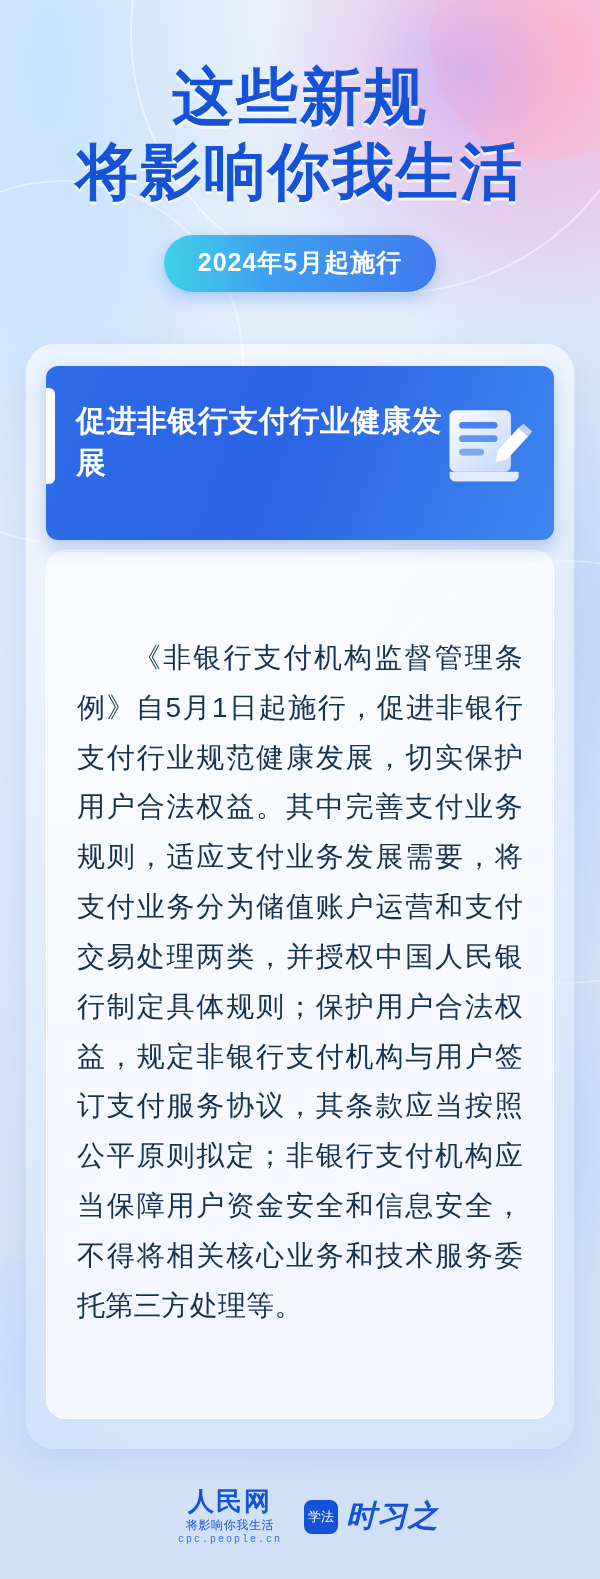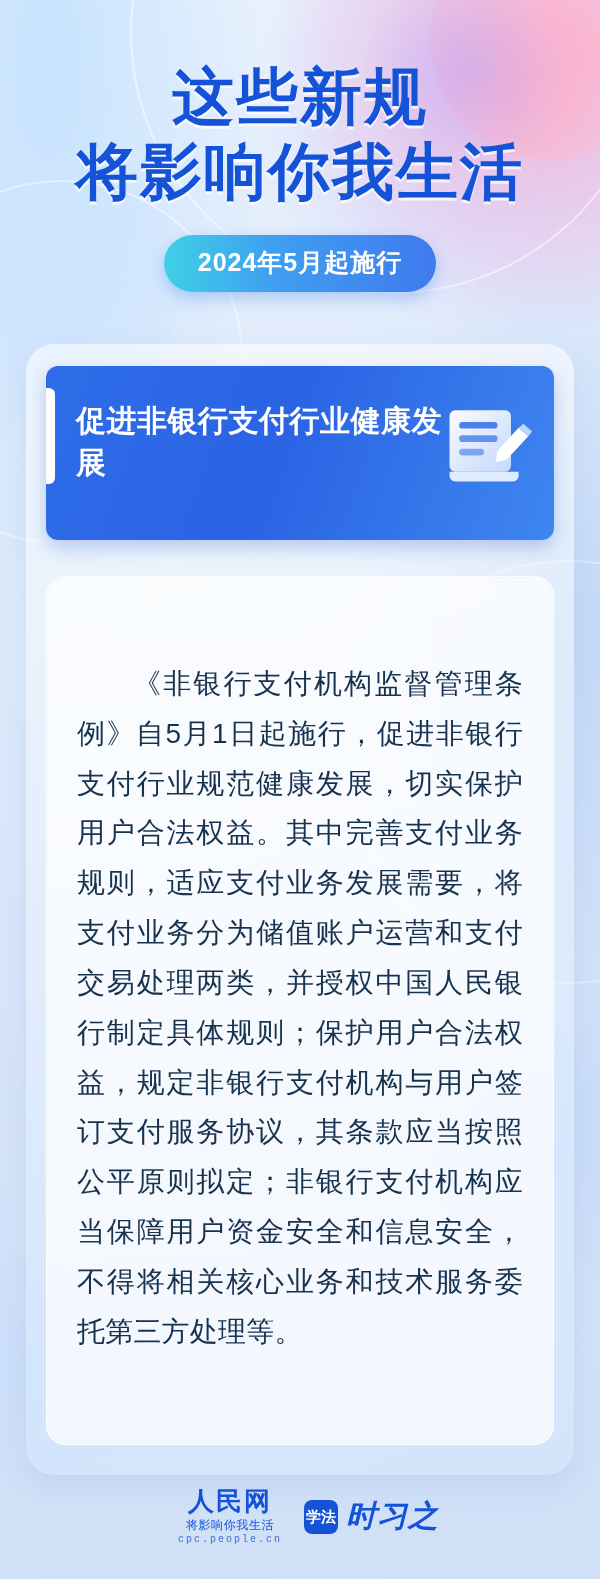--- a/index.html
+++ b/index.html
@@ -139,21 +139,21 @@
   .headline-icon {
     position: absolute;
     right: 20px;
     top: 28px;
     width: 96px;
     height: 98px;
     z-index: 1;
   }
 
   .body-box {
-    margin-top: 36px;
+    margin-top: 10px;
     border-radius: 20px;
     background: rgba(255,255,255,0.72);
     border: 1px solid rgba(255,255,255,0.95);
     padding: 54px 30px 60px;
     box-shadow: inset 0 0 0 1px rgba(235,244,255,0.8);
   }
   .body-text {
     color: #17324f;
     font-size: 28px;
     line-height: 1.78;
@@ -203,22 +203,22 @@
     display: flex;
     align-items: center;
     gap: 8px;
   }
   .xf-badge {
     width: 34px;
     height: 34px;
     border-radius: 8px;
     background: #1452d8;
     color: #fff;
-    font-size: 15px;
-    font-weight: 700;
+    font-size: 13px;
+    font-weight: 400;
     display: flex;
     align-items: center;
     justify-content: center;
     line-height: 1.05;
     letter-spacing: 0;
     flex-direction: column;
   }
   .xf-text {
     font-size: 30px;
     font-weight: 700;

